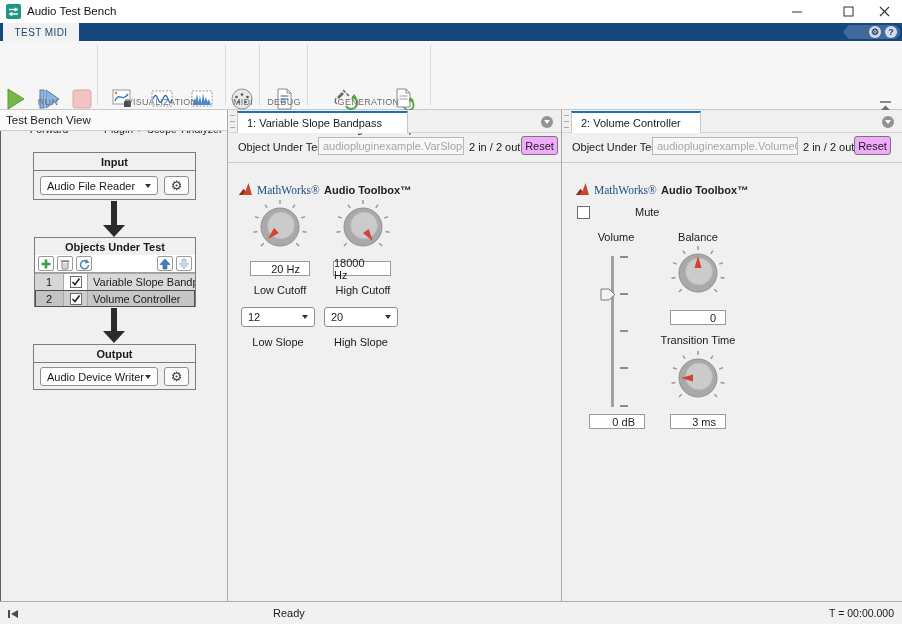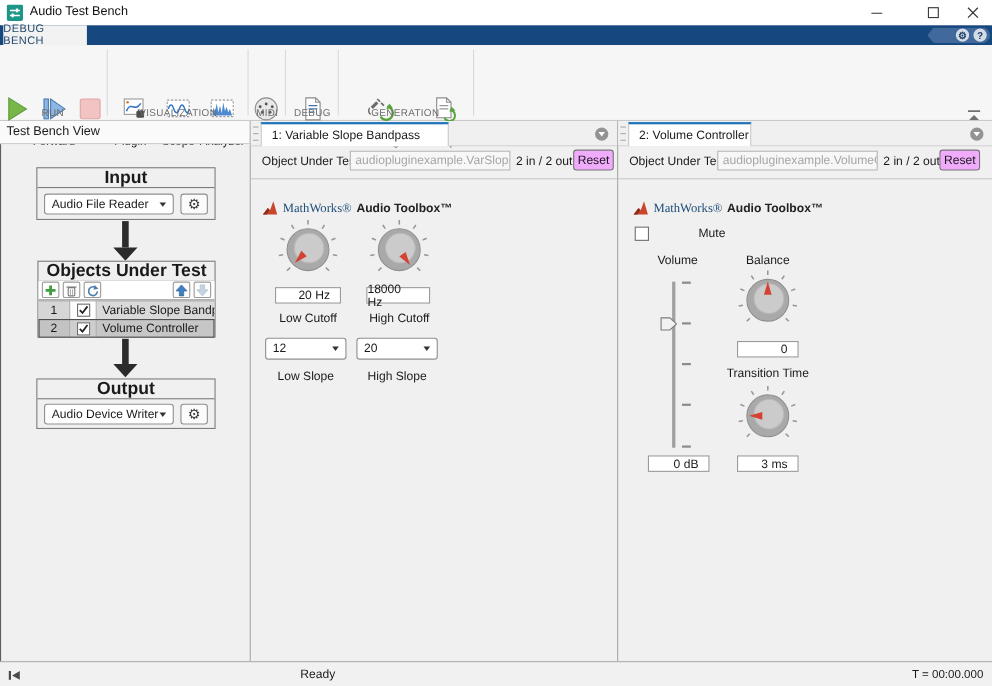--- a/index.html
+++ b/index.html
@@ -53,21 +53,21 @@
   .ctl-label{position:absolute;font-size:11px;color:#1a1a1a;text-align:center;}
   .vfield{position:absolute;background:#fff;border:1px solid #9a9a9a;box-sizing:border-box;font-size:11px;color:#1a1a1a;
       display:flex;align-items:center;justify-content:flex-end;padding-right:9px;}
   .combo{position:absolute;background:#fff;border:1px solid #8f8f8f;border-radius:3px;box-sizing:border-box;
       display:flex;align-items:center;font-size:11px;color:#1a1a1a;padding:0 6px;}
   .combo .dd-arrow{margin-left:auto;}
   .icon-btn{position:absolute;background:#fbfbfb;border:1px solid #8f8f8f;border-radius:3px;box-sizing:border-box;
       display:flex;align-items:center;justify-content:center;font-size:13px;color:#3c3c3c;}
   
   .flowbox{position:absolute;border:1px solid #7d7d7d;background:#f0f0f0;box-sizing:border-box;}
-  .flowbox .hd{height:17px;border-bottom:1px solid #7d7d7d;font-weight:bold;font-size:16px;color:#1a1a1a;
+  .flowbox .hd{height:17px;border-bottom:1px solid #7d7d7d;font-weight:bold;font-size:11px;color:#1a1a1a;
       display:flex;align-items:center;justify-content:center;text-align:right;}
   .arr-shaft{position:absolute;width:6px;background:#2b2b2b;}
   .arr-head{position:absolute;width:0;height:0;border-left:11px solid transparent;border-right:11px solid transparent;border-top:12px solid #2b2b2b;}
   .out-toolrow{position:absolute;left:0;top:17px;width:100%;height:18px;background:#fff;border-bottom:1px solid #9f9f9f;box-sizing:border-box;}
   .mini-btn{position:absolute;top:1px;width:16px;height:15px;background:#fdfdfd;border:1px solid #9a9a9a;border-radius:2px;
       display:flex;align-items:center;justify-content:center;box-sizing:border-box;}
   .trow{position:absolute;left:0;width:100%;height:17px;display:flex;}
   .tcell{box-sizing:border-box;border-right:1px solid #a8a8a8;border-top:1px solid #a8a8a8;font-size:11px;color:#1a1a1a;
       display:flex;align-items:center;}
   .cknum{width:29px;justify-content:center;}
@@ -108,21 +108,21 @@
     </div>
     <div class="wbtn" style="left:866px">
       <svg width="11" height="11">
           <path d="M1,1 L10,10 M10,1 L1,10" stroke="#333" stroke-width="1.1"></path>
         </svg>
     </div>
   </div>
 
   <div class="tabstrip">
     <div class="ribbon-tab">
-      <span>DEBUG BENCH</span>
+      <span>TEST MIDI</span>
     </div>
   </div>
   <div class="help-pill">
     <div class="pill-circ">⚙</div>
     <div class="pill-circ">?</div>
   </div>
 
   <div class="toolbar">
 
     <div class="rbtn" style="left:1px;width:28px">
@@ -426,21 +426,21 @@
   </div>
   <div class="ctl-label" style="left:241px;top:336px;width:74px">Low Slope</div>
   <div class="ctl-label" style="left:324px;top:336px;width:74px">High Slope</div>
 
   <div class="tabbar" style="left:562px;width:340px"></div>
   <div class="grip" style="left:564px;top:115px">
       <i></i>
       <i></i>
       <i></i>
     </div>
-  <div class="ptab" style="left:571px;top:111px;width:112px">
+  <div class="ptab" style="left:571px;top:111px;width:130px">
     <span>2: Volume Controller</span>
   </div>
   <div class="collapse-btn" style="left:882px;top:116px">
       <i></i>
     </div>
 
   <div class="obj-label" style="left:572px;top:138px">Object Under Test</div>
   <div class="obj-field" style="left:652px;top:137px;width:146px">audiopluginexample.VolumeControl</div>
   <div class="io-txt" style="left:803px;top:138px">2 in / 2 out</div>
   <div class="reset-btn" style="left:854px;top:136px">

